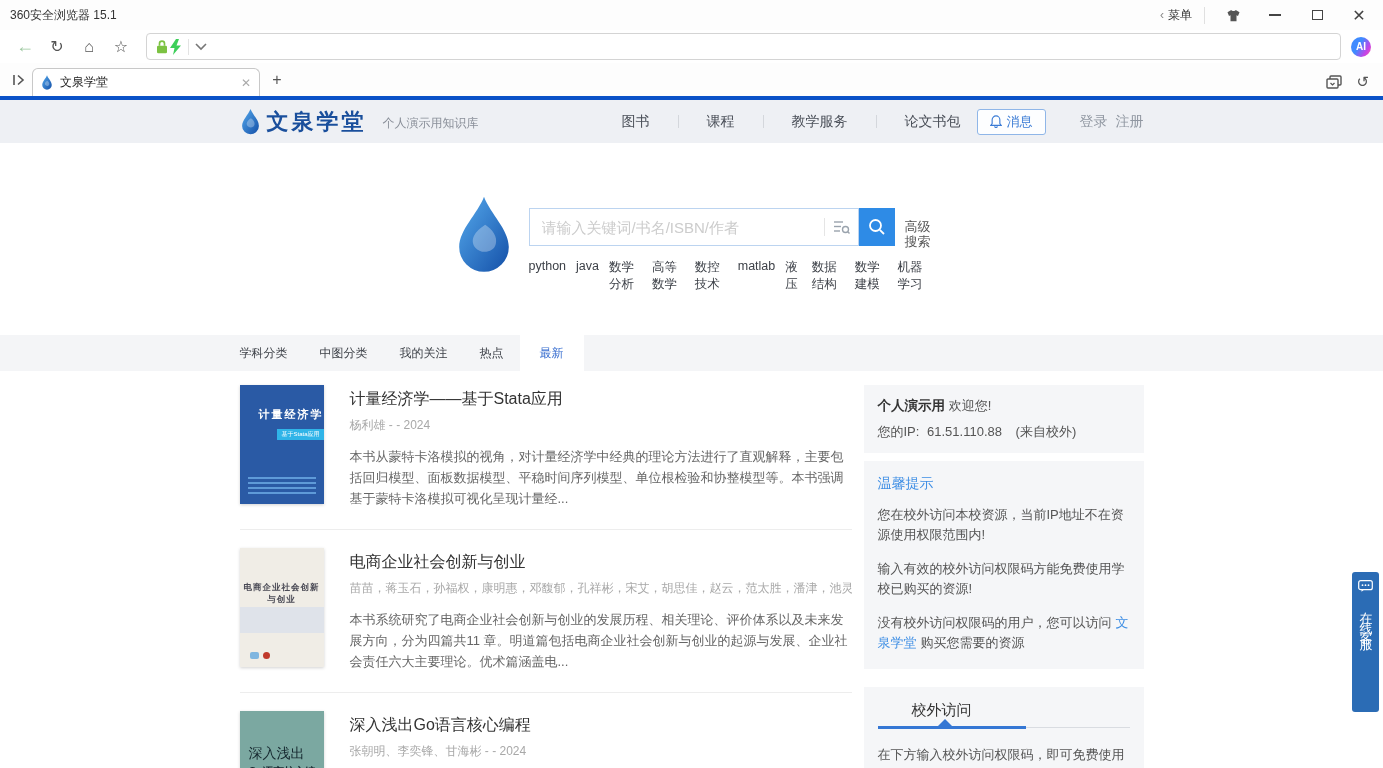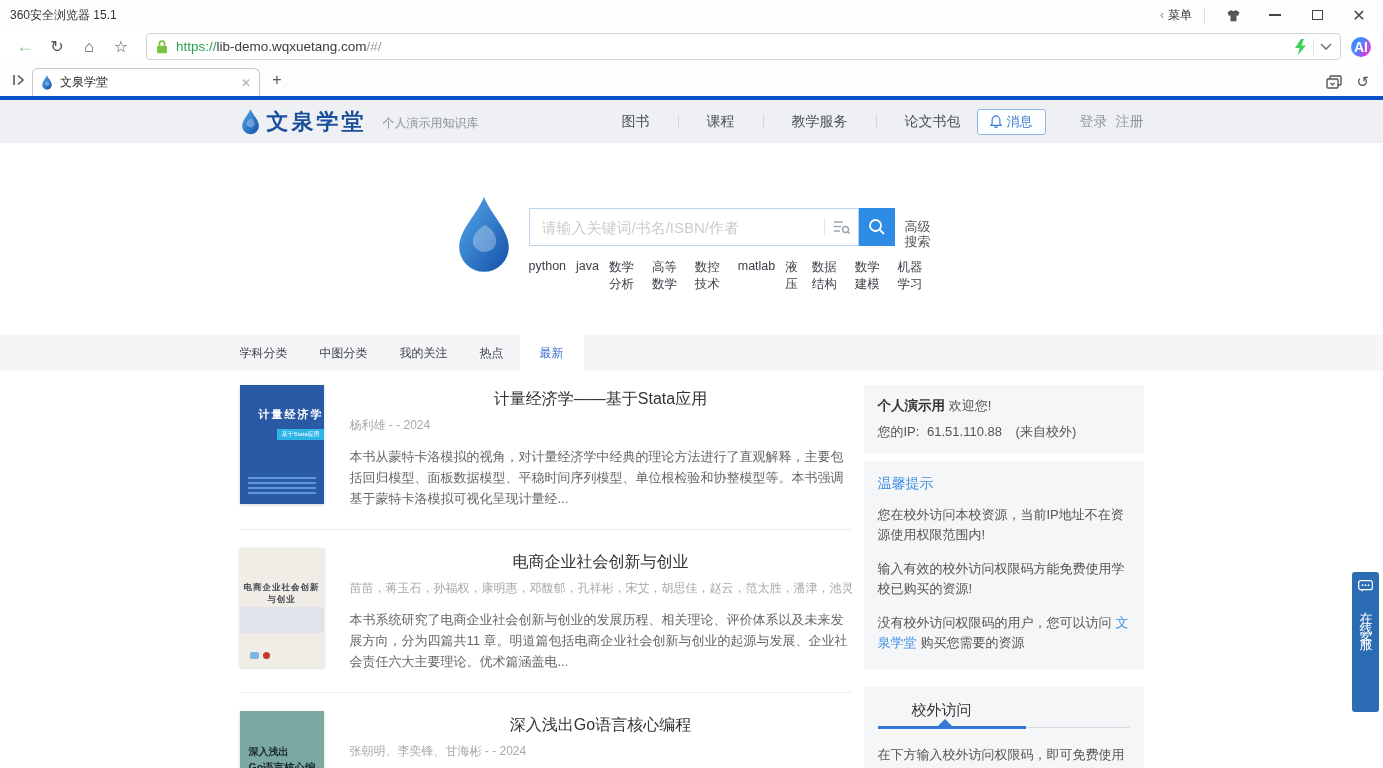--- a/index.html
+++ b/index.html
@@ -23,21 +23,21 @@
   .urlbar { flex:1; height:27px; margin:0 8px; border:1px solid #d4d4d4; border-radius:4px;
     display:flex; align-items:center; padding:0 8px; background:#fff; }
   .urlbar .addr { font-size:13.5px; margin-left:7px; flex:1; white-space:nowrap; overflow:hidden; }
   .addr .scheme { color:#2ba04d; }
   .addr .host { color:#3b3b3b; }
   .addr .path { color:#9a9a9a; }
   .urlbar .url-right { display:flex; align-items:center; gap:6px; }
   .url-divider { width:1px; height:16px; background:#e3e3e3; }
   .ai-badge { width:20px; height:20px; border-radius:50%; margin-right:2px;
     background:linear-gradient(120deg,#3f8bff 40%,#c443e8 75%,#ff5b9e);
-    color:#fff; font-size:14px; font-weight:bold; display:flex; align-items:center; justify-content:center; }
+    color:#fff; font-size:10px; font-weight:bold; display:flex; align-items:center; justify-content:center; }
 
   .tabbar { height:33px; display:flex; align-items:flex-end; background:#fdfdfd; padding:0 6px; }
   .expander { width:26px; height:26px; margin-bottom:3px; display:flex; align-items:center; justify-content:center; color:#555; }
   .tab { width:228px; height:28px; border:1px solid #c8c8c8; border-bottom:none; border-radius:6px 6px 0 0;
     background:#fff; display:flex; align-items:center; padding:0 8px; gap:7px; }
   .tab .tab-title { font-size:12px; color:#222; flex:1; }
   .tab .tab-close { color:#aaa; font-size:12px; }
   .newtab { width:26px; height:26px; margin:0 0 3px 4px; display:flex; align-items:center; justify-content:center;
     font-size:16px; color:#555; }
   .tabbar-right { margin-left:auto; display:flex; align-items:center; gap:14px; margin-bottom:5px; padding-right:8px; color:#555; }
@@ -82,37 +82,37 @@
 
   
   .content { position:absolute; top:285px; left:0; width:100%; }
   .content .container { display:flex; align-items:flex-start; }
   .book-list { width:612px; }
   .book-row { display:flex; padding-bottom:20px; margin-bottom:18px; border-bottom:1px solid #ededed; }
   .book-row:last-child { border-bottom:none; }
   .cover { width:84px; height:119px; margin-right:26px; flex-shrink:0; position:relative;
     box-shadow:0 1px 3px rgba(0,0,0,.18); overflow:hidden; }
   .book-info { flex:1; min-width:0; }
-  .book-title { font-size:16px; color:#333; margin-top:4px; margin-bottom:7px;text-align:center; }
+  .book-title { font-size:16px; color:#333; margin-top:4px; margin-bottom:7px; }
   .book-meta { font-size:12px; color:#a8a8a8; margin-bottom:12px; }
   .book-desc { font-size:13px; color:#666; line-height:21px; }
 
   
   .cover-econ { background:#2a5aa5; color:#fff; text-align:right; padding-top:22px; }
   .cover-econ .c-line1 { font-size:11px; font-weight:bold; letter-spacing:2px; }
   .cover-econ .c-badge { display:inline-block; background:#2fb4e8; color:#fff; font-size:6px; padding:1px 4px; margin-top:5px; }
   .cover-econ .stripes { position:absolute; bottom:10px; left:8px; right:8px; }
   .cover-econ .stripes i { display:block; height:2px; background:#5e9ad8; margin-top:3px; }
   .cover-ecom { background:#f0ede6; color:#4a4a55; text-align:center; padding-top:34px; }
   .cover-ecom .c-title { font-size:8.5px; font-weight:bold; letter-spacing:1px; }
   .cover-ecom .c-band { position:absolute; bottom:34px; left:0; right:0; height:26px; background:#dfe3ea; }
   .cover-ecom .c-dots { position:absolute; bottom:8px; left:10px; display:flex; gap:4px; }
   .cover-ecom .c-dots i { width:9px; height:7px; border-radius:2px; display:inline-block; }
   .cover-go { background:#7ba8a1; color:#15272e; padding:34px 0 0 9px; }
-  .cover-go .c-line1 { font-size:10px; font-weight:bold; }
+  .cover-go .c-line1 { font-size:14px; font-weight:normal; }
   .cover-go .c-line2 { font-size:10.5px; font-weight:bold; margin-top:2px; }
 
   
   .side { width:280px; margin-left:12px; }
   .side-box { background:#f5f6f8; padding:12px 14px; font-size:13px; color:#555; }
   .welcome-line { margin-bottom:8px; }
   .welcome-line b { color:#333; font-size:13.5px; }
   .welcome-line span { color:#555; }
   .ip-line { color:#555; }
   .ip-line .ip-val { margin-left:4px; }
@@ -183,23 +183,20 @@
     <span class="navbtn">↻</span>
     <span class="navbtn">⌂</span>
     <span class="navbtn">☆</span>
     <div class="urlbar">
       <span>
         <svg width="14" height="15" viewBox="0 0 16 18">
             <rect x="2" y="8" width="12" height="9" rx="1.5" fill="#7cc242"></rect>
             <path d="M5 8 V5.5 a3 3 0 0 1 6 0 V8" fill="none" stroke="#7cc242" stroke-width="2"></path>
           </svg>
       </span>
-      <span class="addr">
-        <span class="scheme">https://</span><span class="host">lib-demo.wqxuetang.com</span><span class="path">/#/</span>
-      </span>
       <span class="url-right">
         <span>
           <svg width="13" height="16" viewBox="0 0 13 16">
               <polygon points="7,0 1,9 5.5,9 4,16 12,6.5 7.5,6.5 10,0" fill="#3ecf5a"></polygon>
             </svg>
         </span>
         <span class="url-divider"></span>
         <span>
           <svg width="12" height="8" viewBox="0 0 12 8">
               <polyline points="1,1 6,6 11,1" fill="none" stroke="#777" stroke-width="1.6"></polyline>

